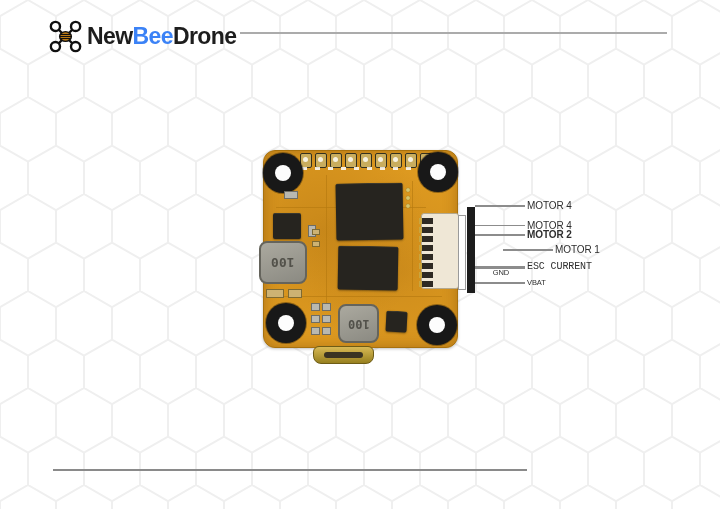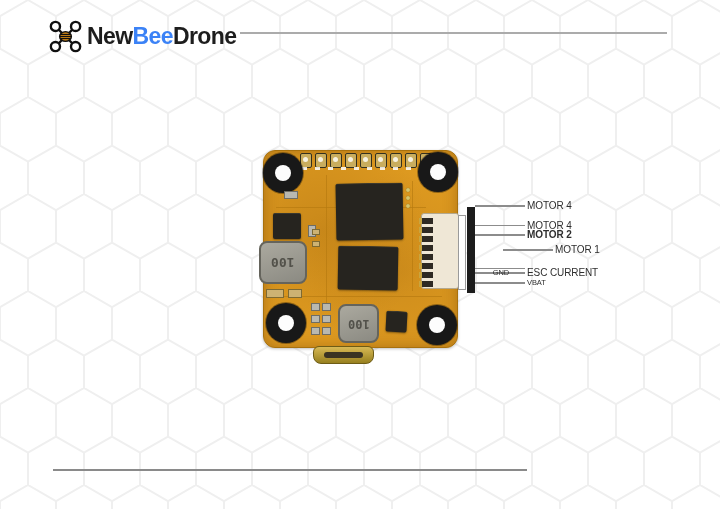--- a/index.html
+++ b/index.html
@@ -167,21 +167,21 @@
     <span class="pin-label">MOTOR 4</span>
   </div>
   <div class="pin-row" style="top:229px;font-weight:bold;">
     <span class="leader"></span>
     <span class="pin-label">MOTOR 2</span>
   </div>
   <div class="pin-row" style="top:244px;padding-left:28px;">
     <span class="leader"></span>
     <span class="pin-label">MOTOR 1</span>
   </div>
-  <div class="pin-row" style="top:267px;">
+  <div class="pin-row" style="top:261px;font-family:Liberation Mono, monospace;">
     <span class="leader"></span>
     <span class="pin-label">ESC CURRENT</span>
   </div>
   <div class="pin-row small" style="top:267.5px;flex-direction:column;">
     <span class="leader"></span>
     <span class="pin-label">GND</span>
   </div>
   <div class="pin-row small" style="top:277px;text-align:right;">
     <span class="leader"></span>
     <span class="pin-label">VBAT</span>

